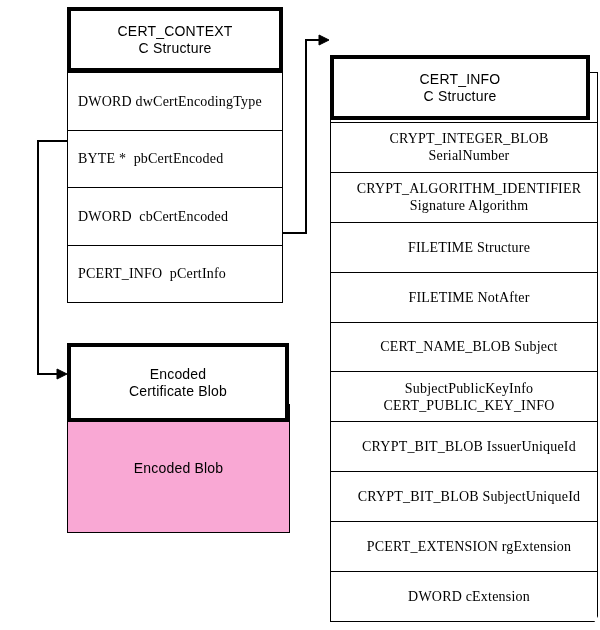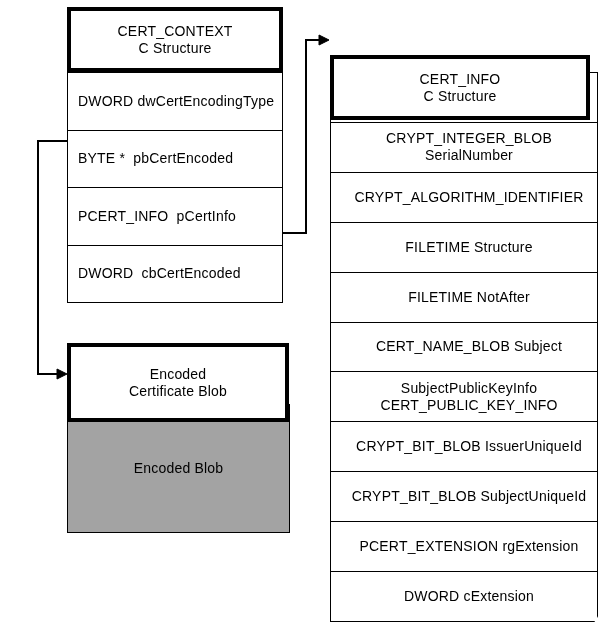--- a/index.html
+++ b/index.html
@@ -49,37 +49,38 @@
   }
   .row {
     flex: 1;
     display: flex;
     flex-direction: column;
     justify-content: center;
     padding-left: 10px;
     line-height: 17px;
     white-space: pre;
     overflow: hidden;
+    font-family: Liberation Serif, serif;
   }
   .row:not(:last-child) {
     border-bottom: 1px solid #000000;
   }
   .row span { display: block; }
   .row span:empty { display: none; }
 
   #ctx-header  { left: 67px;  top: 7px;   width: 216px; height: 65px; }
   #ctx-rows    { left: 67px;  top: 72px;  width: 216px; height: 231px; }
   #info-header { left: 330px; top: 7px;   width: 260px; height: 65px; margin-top: 48px; }
   #info-rows   { left: 330px; top: 72px;  width: 268px; height: 550px; text-align: center; }
   #blob-header { left: 67px;  top: 343px; width: 222px; height: 79px; }
   #blob-body   {
     position: absolute;
     left: 67px; top: 404px; width: 223px; height: 129px;
     box-sizing: border-box;
-    background: #a3a3a3;
+    background: #f9a8d4;
     border: 1px solid #000000;
     border-top: none;
     display: flex;
     align-items: center;
     justify-content: center;
     z-index: 1;
   }
 </style>
 </head>
 <body>
@@ -97,32 +98,32 @@
     </g>
   </svg>
 
   <div class="struct-header" id="ctx-header">
     <div>CERT_CONTEXT</div>
     <div>C Structure</div>
   </div>
   <div class="struct-rows" id="ctx-rows">
     <div class="row"><span>DWORD dwCertEncodingType</span></div>
     <div class="row"><span>BYTE *  pbCertEncoded</span></div>
+    <div class="row"><span>DWORD  cbCertEncoded</span></div>
     <div class="row"><span>PCERT_INFO  pCertInfo</span></div>
-    <div class="row"><span>DWORD  cbCertEncoded</span></div>
   </div>
 
   <div class="struct-header" id="info-header">
     <div>CERT_INFO</div>
     <div>C Structure</div>
   </div>
   <div class="struct-rows" id="info-rows">
     <div class="row"><span>DWORD dwVersion</span></div>
     <div class="row"><span>CRYPT_INTEGER_BLOB</span><span>SerialNumber</span></div>
-    <div class="row"><span>CRYPT_ALGORITHM_IDENTIFIER</span></div>
+    <div class="row"><span>CRYPT_ALGORITHM_IDENTIFIER</span><span>Signature Algorithm</span></div>
     <div class="row"><span>FILETIME Structure</span></div>
     <div class="row"><span>FILETIME NotAfter</span></div>
     <div class="row"><span>CERT_NAME_BLOB Subject</span></div>
     <div class="row"><span>SubjectPublicKeyInfo</span><span>CERT_PUBLIC_KEY_INFO</span></div>
     <div class="row"><span>CRYPT_BIT_BLOB IssuerUniqueId</span></div>
     <div class="row"><span>CRYPT_BIT_BLOB SubjectUniqueId</span></div>
     <div class="row"><span>PCERT_EXTENSION rgExtension</span></div>
     <div class="row"><span>DWORD cExtension</span></div>
   </div>
 

